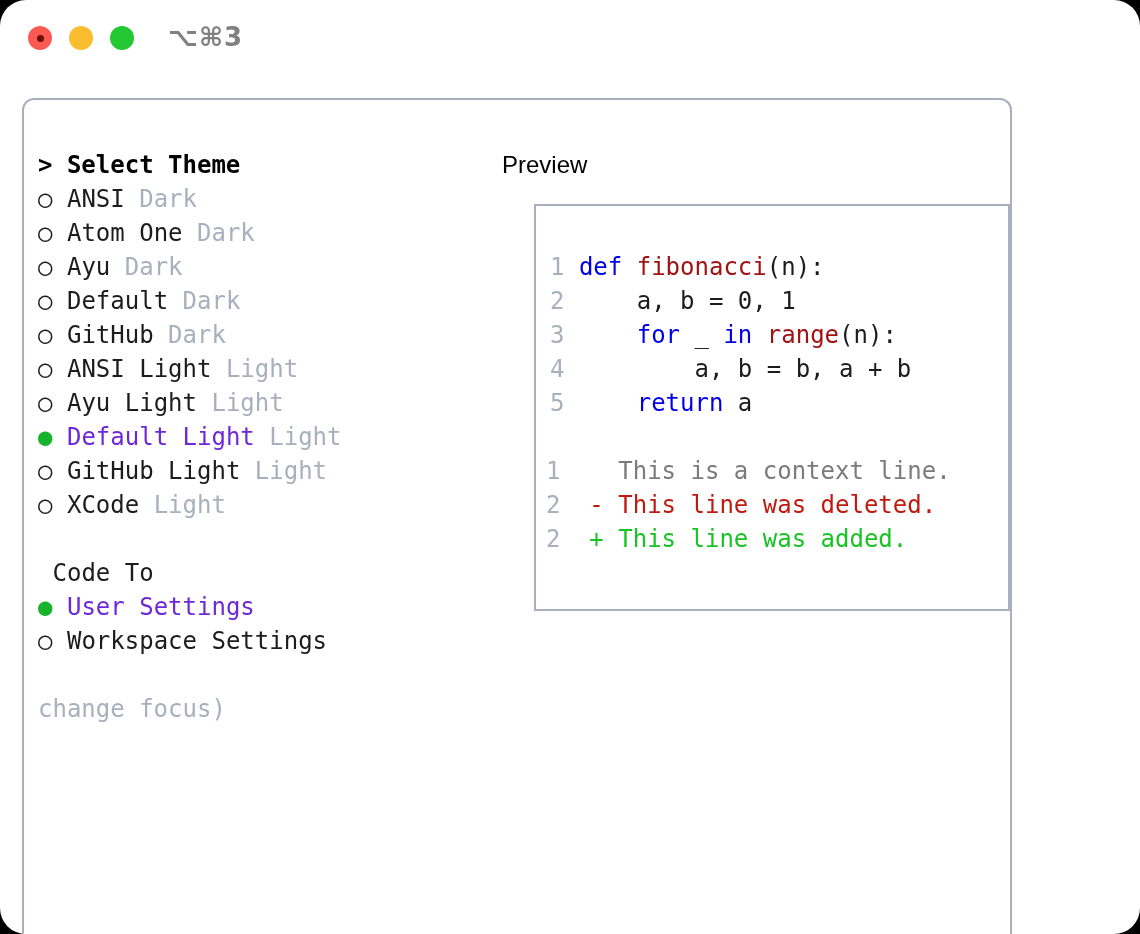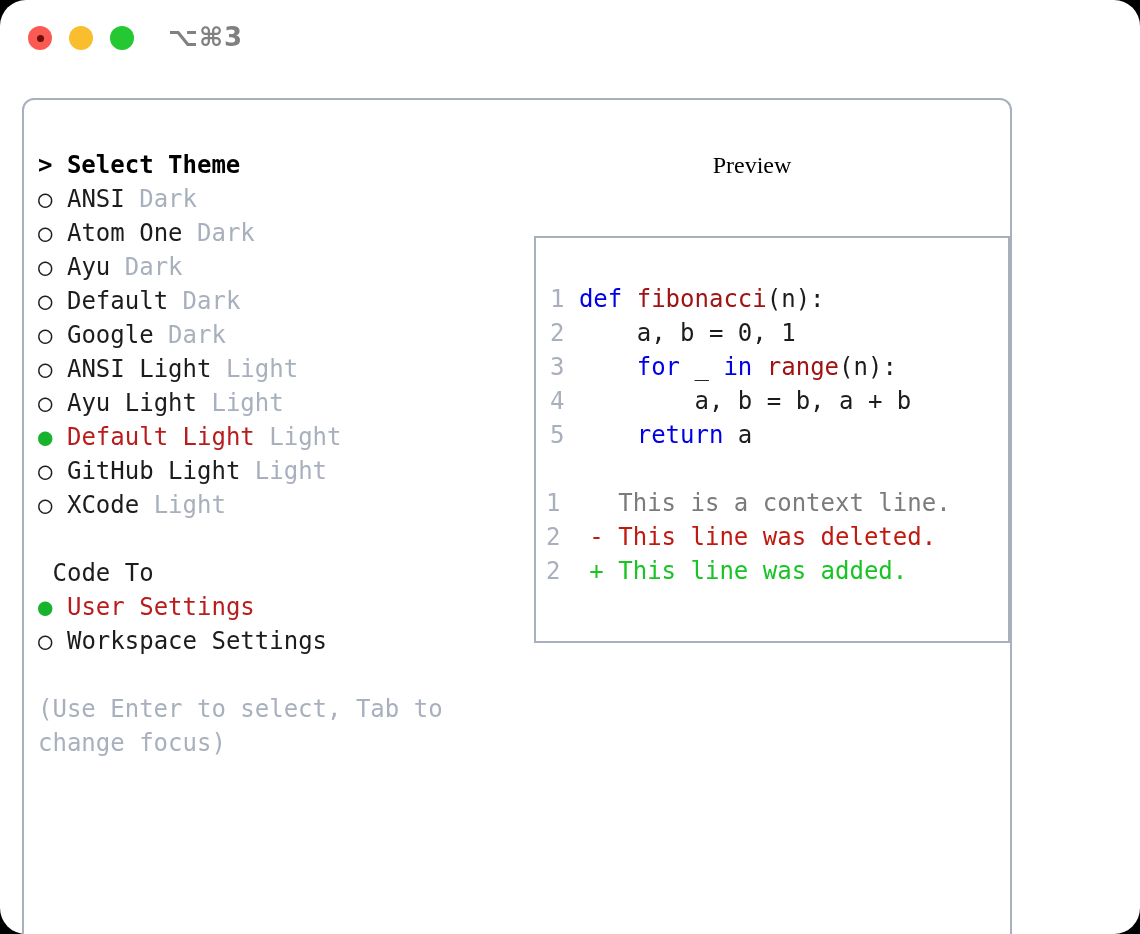--- a/index.html
+++ b/index.html
@@ -106,50 +106,48 @@
 
   .marker {
     display: inline-block;
     width: 14.5px;
     text-align: left;
   }
   .marker-dot { color: #17b32c; }
   .marker-ring { color: #1c1c1c; }
 
   .theme-name { color: #1c1c1c; }
-  .theme-name.selected { color: #b91c1c; }
+  .theme-name.selected { color: #6d28d9; }
   .theme-tag { color: #a8b0bd; }
 
   .section-label {
     color: #1c1c1c;
   }
 
   .hint {
     color: #a8b0bd;
   }
 
   .preview-title {
-    font-family: Liberation Serif, serif;
+    font-family: Liberation Sans, sans-serif;
     font-size: 24px;
     line-height: 34px;
     color: #000000;
     white-space: pre;
-    text-align: center;
   }
 
   .preview-box {
     position: absolute;
     left: 32px;
     top: 56px;
     width: 476px;
     height: 407px;
     border: 2px solid #a8b0bd;
     box-sizing: border-box;
     background: #ffffff;
-    margin-top: 32px;
   }
 
   .code-area {
     position: absolute;
     left: 14px;
     top: 44px;
     width: 450px;
   }
 
   .code-line {
@@ -192,36 +190,35 @@
 
   <div class="panel">
 
     <div class="pane-left">
       <div class="mono-line header-line">&gt; Select Theme</div>
       <div id="theme-list">
           <div class="mono-line"><span class="marker marker-ring">○</span><span class="theme-name"> ANSI</span><span class="theme-tag"> Dark</span></div>
           <div class="mono-line"><span class="marker marker-ring">○</span><span class="theme-name"> Atom One</span><span class="theme-tag"> Dark</span></div>
           <div class="mono-line"><span class="marker marker-ring">○</span><span class="theme-name"> Ayu</span><span class="theme-tag"> Dark</span></div>
           <div class="mono-line"><span class="marker marker-ring">○</span><span class="theme-name"> Default</span><span class="theme-tag"> Dark</span></div>
-          <div class="mono-line"><span class="marker marker-ring">○</span><span class="theme-name"> Google</span><span class="theme-tag"> Dark</span></div>
+          <div class="mono-line"><span class="marker marker-ring">○</span><span class="theme-name"> GitHub</span><span class="theme-tag"> Dark</span></div>
           <div class="mono-line"><span class="marker marker-ring">○</span><span class="theme-name"> ANSI Light</span><span class="theme-tag"> Light</span></div>
           <div class="mono-line"><span class="marker marker-ring">○</span><span class="theme-name"> Ayu Light</span><span class="theme-tag"> Light</span></div>
           <div class="mono-line"><span class="marker marker-dot">●</span><span class="theme-name selected"> Default Light</span><span class="theme-tag"> Light</span></div>
           <div class="mono-line"><span class="marker marker-ring">○</span><span class="theme-name"> GitHub Light</span><span class="theme-tag"> Light</span></div>
           <div class="mono-line"><span class="marker marker-ring">○</span><span class="theme-name"> XCode</span><span class="theme-tag"> Light</span></div>
         </div>
       <div class="spacer-blank"></div>
       <div class="mono-line section-label"><span class="marker">&nbsp;</span><span>Code To</span></div>
       <div id="apply-list">
           <div class="mono-line"><span class="marker marker-dot">●</span><span class="theme-name selected"> User Settings</span></div>
           <div class="mono-line"><span class="marker marker-ring">○</span><span class="theme-name"> Workspace Settings</span></div>
         </div>
       <div class="spacer-blank"></div>
       <div id="hint-block">
-          <div class="mono-line hint">(Use Enter to select, Tab to</div>
           <div class="mono-line hint">change focus)</div>
         </div>
     </div>
 
     <div class="pane-right">
       <div class="preview-title">Preview</div>
       <div class="preview-box">
         <div class="code-area" id="code-area">
             <div class="code-line"><span class="ln">1</span><span class="plain"> </span><span class="kw">def </span><span class="fn">fibonacci</span><span class="plain">(n):</span></div>
             <div class="code-line"><span class="ln">2</span><span class="plain"> </span><span class="plain">    a, b = 0, 1</span></div>

